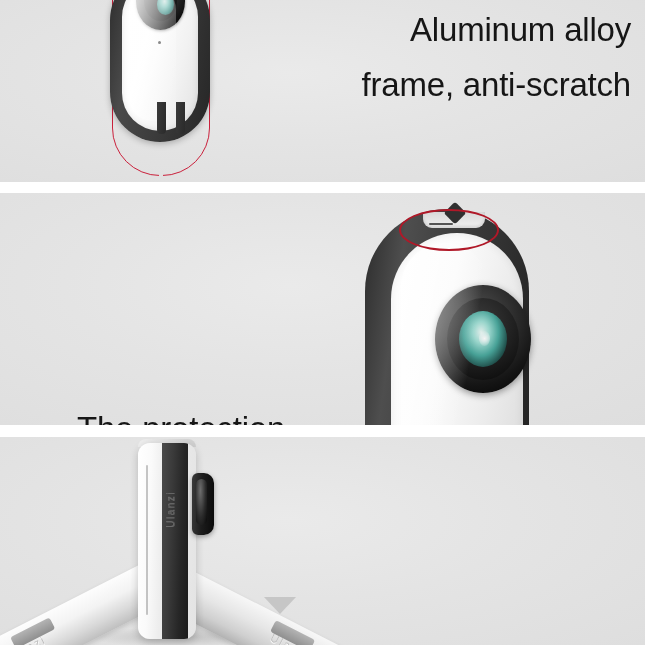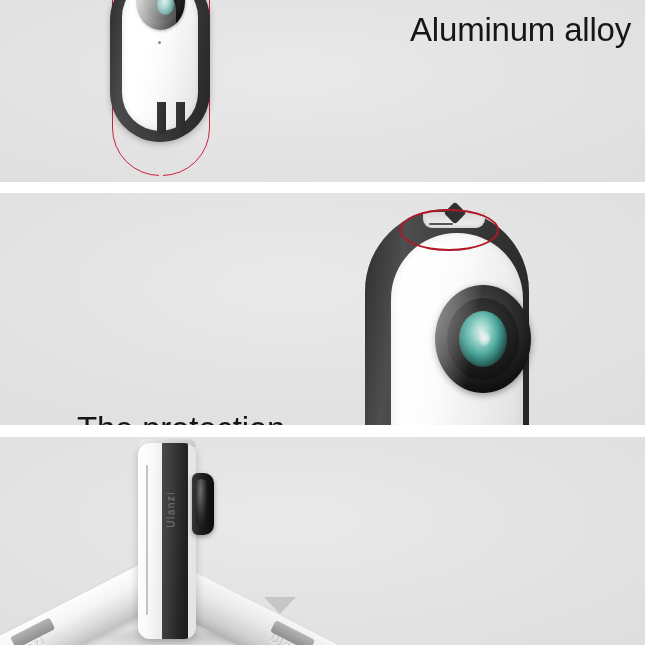--- a/index.html
+++ b/index.html
@@ -392,20 +392,21 @@
           </div>
           <div class="cam1-dot"></div>
         </div>
         <div class="cam1-prong left"></div>
         <div class="cam1-prong right"></div>
       </div>
     </div>
 
     <div class="caption" id="panel1-caption">
       <span class="line">Aluminum alloy</span>
+      <span class="line">frame, anti-scratch</span>
     </div>
   </section>
 
   <div class="divider" style="top:182px;height:11px;"></div>
 
   <section class="panel" id="panel2">
     <div class="panel-bg"></div>
 
     <div class="caption" id="panel2-caption">
       <span class="line">The protection</span>

